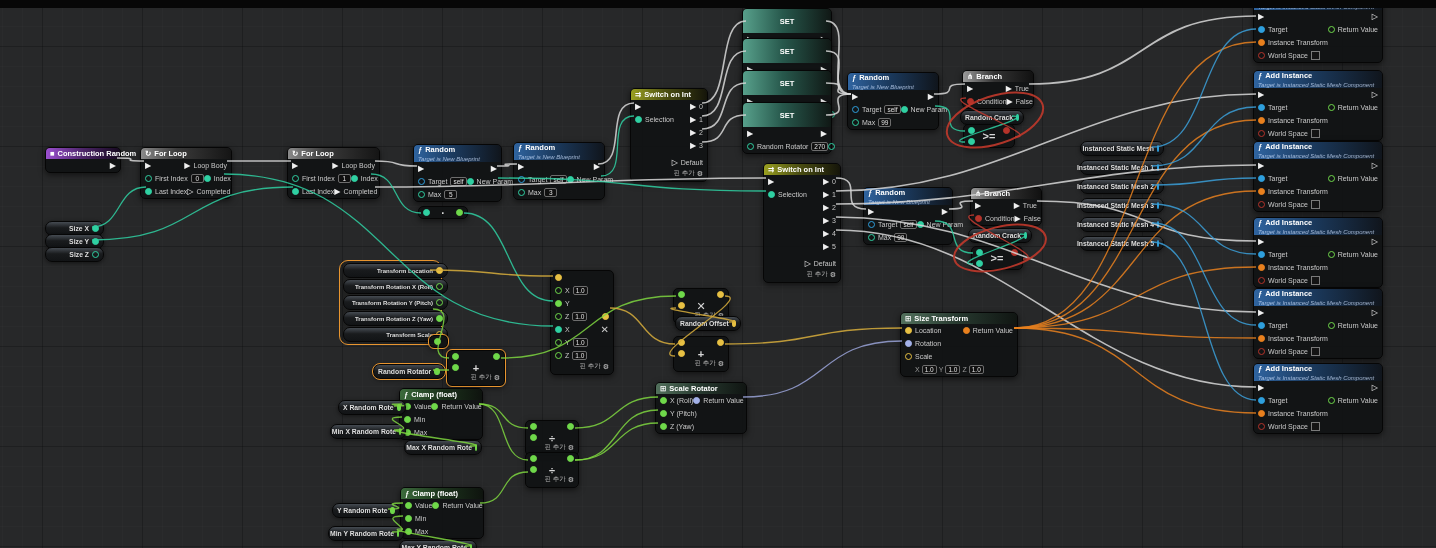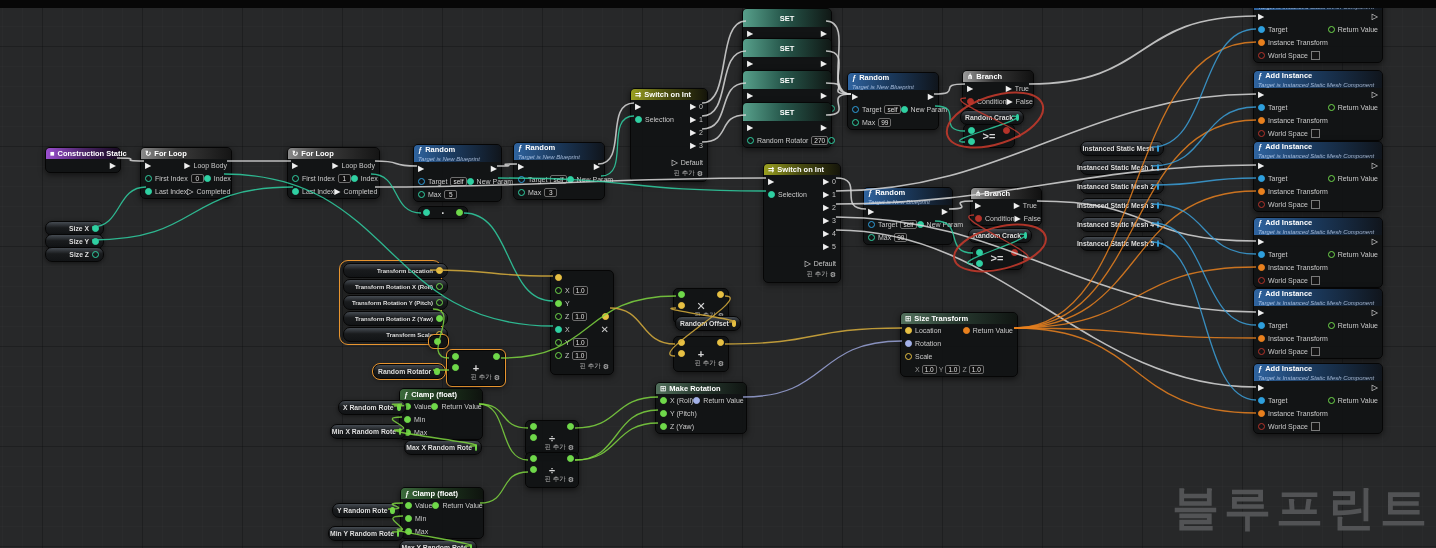--- a/index.html
+++ b/index.html
@@ -19,21 +19,21 @@
   .node{position:absolute;background:rgba(17,19,20,.95);border:1px solid #060606;
     border-radius:5px;box-shadow:0 2px 6px rgba(0,0,0,.55);color:#c9c9c9;z-index:3;}
   .node.sel,.pill.sel,.pillgroup{outline:1.5px solid #e8952f;}
   .hdr{height:11px;display:flex;align-items:center;gap:3px;padding:0 4px;
     border-radius:4px 4px 0 0;font-size:7.5px;font-weight:bold;color:#fff;white-space:nowrap;}
   .hdr2{height:17px;flex-wrap:wrap;align-content:center;}
   .hdr .sub{width:100%;font-size:6px;font-style:italic;font-weight:normal;color:rgba(205,225,255,.72);margin-top:-1px;}
   .h-blue{background:linear-gradient(90deg,#2f64a0,#1b3a5e 45%,#10151c);}
   .h-gray{background:linear-gradient(90deg,#8a8a8a,#3a3a3a 40%,#151515);}
   .h-olive{background:linear-gradient(90deg,#9aa021,#4c4f12 45%,#15150a);}
-  .h-set{background:linear-gradient(90deg,#57a08b,#27584c 45%,#101815);justify-content:center;height:18px;}
+  .h-set{background:linear-gradient(90deg,#57a08b,#27584c 45%,#101815);justify-content:center;height:24px;}
   .h-branch{background:linear-gradient(90deg,#9a9a9a,#333 45%,#111);}
   .h-purple{background:linear-gradient(90deg,#9b4fd0,#4c2568 50%,#16091f);}
   .h-sage{background:linear-gradient(90deg,#52705c,#26382e 50%,#101512);}
   .h-dgreen{background:linear-gradient(90deg,#3c6b3c,#1c331c 50%,#0e130e);}
   .row{height:13px;display:flex;align-items:center;justify-content:space-between;padding:0 4px;font-size:7px;white-space:nowrap;}
   .row .side{display:flex;align-items:center;gap:3px;}
   .crow .row{height:11px;}
   .sp{height:4px;}
   .dot{width:7px;height:7px;border-radius:50%;box-sizing:border-box;border:1.5px solid;}
   .exec{font-size:8px;line-height:8px;color:#efefef;}
@@ -129,21 +129,21 @@
       <path d="M1152,204 C1209.2,204 1198.8,254 1256,254" fill="none" stroke="#3b9fd8" stroke-width="1.3" stroke-opacity="0.85"></path>
       <path d="M1152,223 C1209.2,223 1198.8,325 1256,325" fill="none" stroke="#3b9fd8" stroke-width="1.3" stroke-opacity="0.85"></path>
       <path d="M1152,242 C1209.2,242 1198.8,400 1256,400" fill="none" stroke="#3b9fd8" stroke-width="1.3" stroke-opacity="0.85"></path>
       <path d="M1015,137 C1045,137 936,98 966,98" fill="none" stroke="#c23b30" stroke-width="1.3" stroke-opacity="0.85"></path>
       <path d="M1023,259 C1053,259 944,215 974,215" fill="none" stroke="#c23b30" stroke-width="1.3" stroke-opacity="0.85"></path>
     </svg>
   <div id="nodes-layer">
       <div class="node" style="left: 45px; top: 147px; width: 74px;">
         <div class="hdr h-purple">
           <span>■</span>
-          <span>Construction Static</span>
+          <span>Construction Random</span>
         </div>
         <div class="row">
           <span class="side"></span>
           <span class="side">
             <span class="exec">▶</span>
           </span>
         </div>
       </div>
       <div class="node" style="left: 140px; top: 147px; width: 90px;">
         <div class="hdr h-gray">
@@ -835,21 +835,21 @@
         </div>
         <div class="footer">
           <span>핀 추가</span>
           <span class="gear">⚙</span>
         </div>
         <div class="sym">+</div>
       </div>
       <div class="node" style="left: 655px; top: 382px; width: 90px;">
         <div class="hdr h-sage">
           <span>⊞</span>
-          <span>Make Rotation</span>
+          <span>Scale Rotator</span>
         </div>
         <div class="row">
           <span class="side">
             <span class="dot" style="border-color: rgb(111, 216, 74); background: rgb(111, 216, 74);"></span>
             <span>X (Roll)</span>
           </span>
           <span class="side">
             <span class="dot" style="border-color: rgb(163, 177, 232); background: rgb(163, 177, 232);"></span>
             <span>Return Value</span>
           </span>
@@ -1295,14 +1295,13 @@
             <span class="cb"></span>
           </span>
           <span class="side"></span>
         </div>
       </div>
     </div>
   <svg id="annot" width="1436" height="548">
       <ellipse cx="995" cy="120" rx="50" ry="24" transform="rotate(-18 995 120)" fill="none" stroke="#c0392b" stroke-width="2" stroke-opacity="0.9"></ellipse>
       <ellipse cx="1000" cy="248" rx="47" ry="21" transform="rotate(-14 1000 248)" fill="none" stroke="#c0392b" stroke-width="2" stroke-opacity="0.9"></ellipse>
     </svg>
-  <div id="watermark">블루프린트</div>
 </div>
 
 </body></html>

